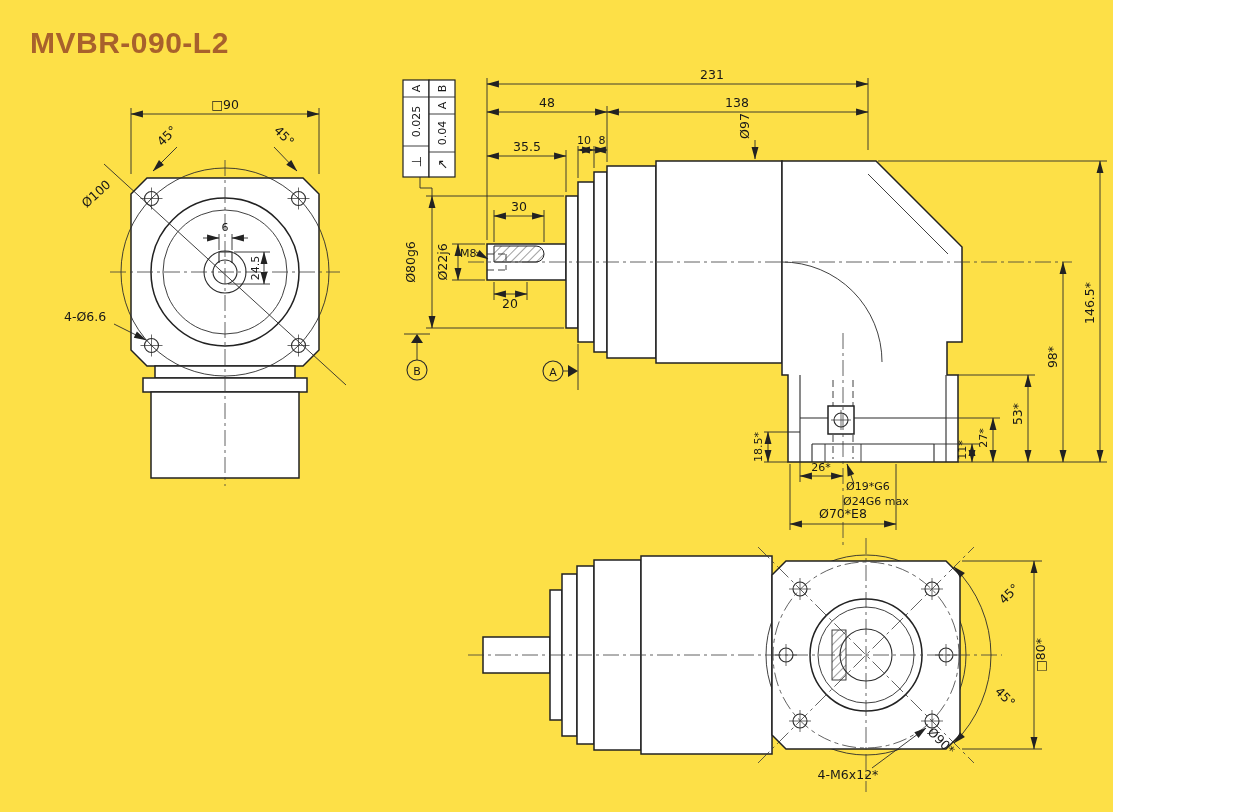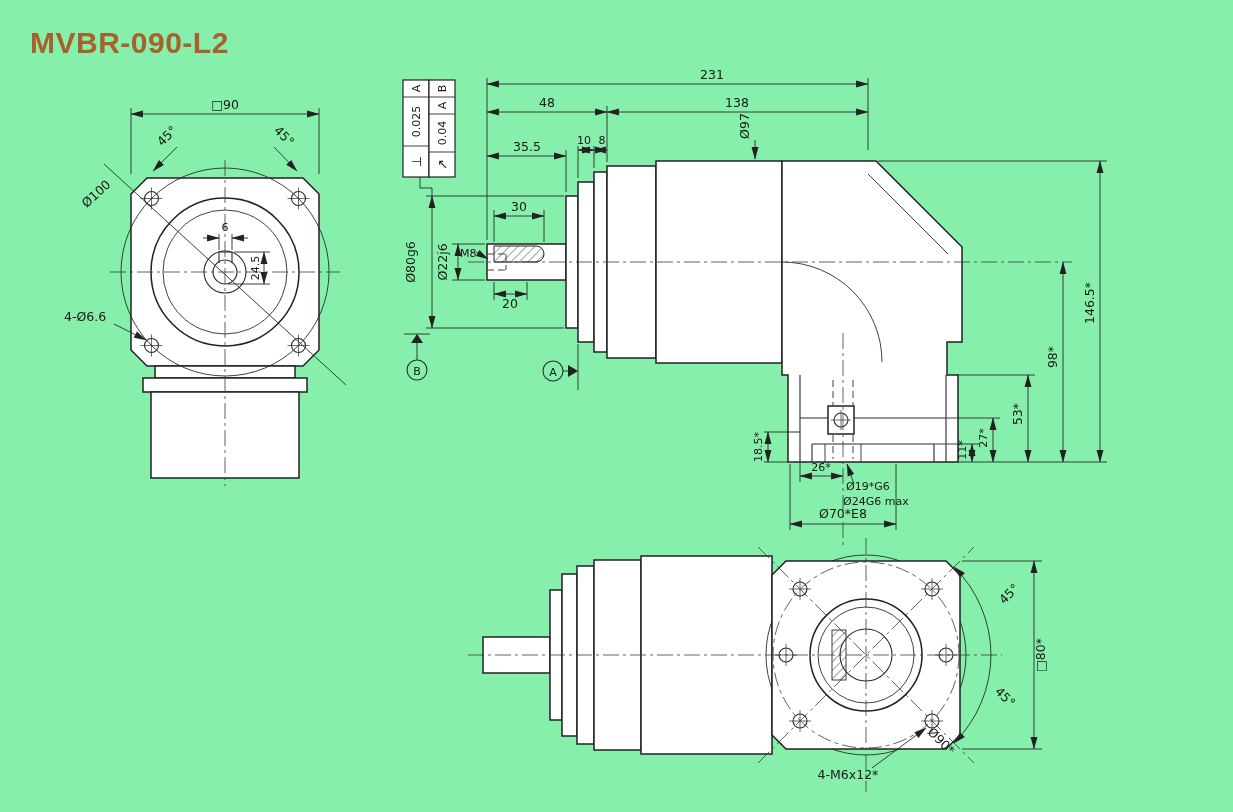--- a/index.html
+++ b/index.html
@@ -1,16 +1,16 @@
 <!DOCTYPE html>
 <html><head>
 <meta charset="utf-8">
 <style>
   html,body{margin:0;padding:0;background:#fff;width:1233px;height:812px;overflow:hidden}
-  .sheet{position:relative;width:1233px;height:812px;background:#86efac}
+  .sheet{position:relative;width:1113px;height:812px;background:#fde047}
   .title{position:absolute;left:30px;top:26px;font-family:"Liberation Sans",sans-serif;
          font-size:30px;font-weight:600;color:#a8612c;letter-spacing:.5px}
   svg{position:absolute;left:0;top:0}
   svg text{font-family:"DejaVu Sans",sans-serif;font-size:12.5px;fill:#181818}
   .t11{font-size:11px}
   .t13{font-size:13px}
   .olf{fill:#fff;stroke:#222;stroke-width:1.5}
   .ol{fill:none;stroke:#222;stroke-width:1.5}
   .med{fill:none;stroke:#2b2b2b;stroke-width:1.1}
   .thin{fill:none;stroke:#2b2b2b;stroke-width:.9}

